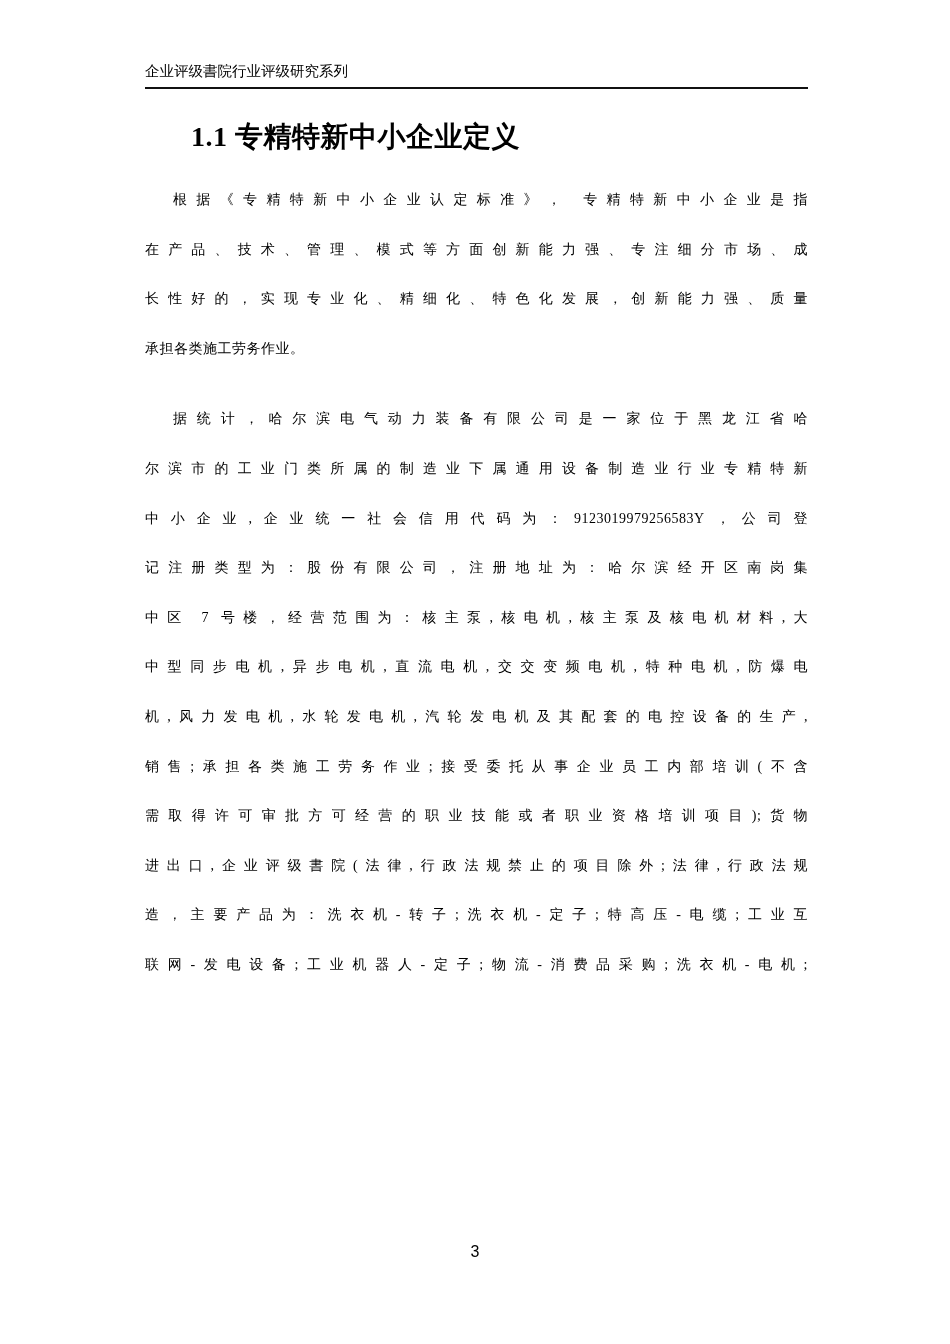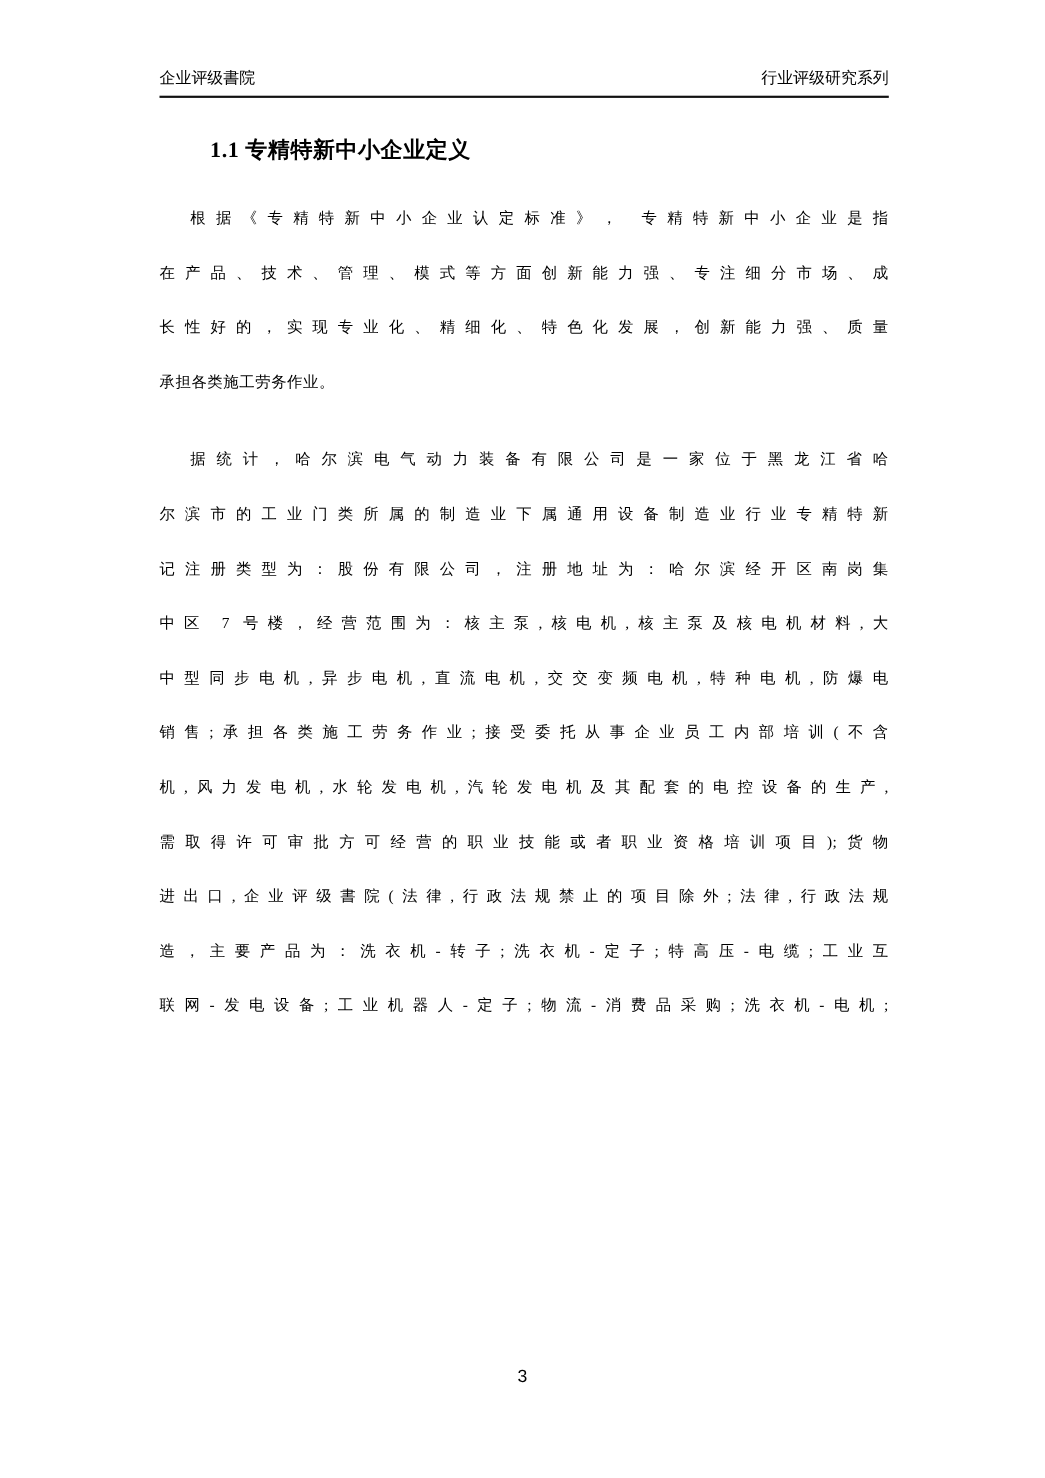--- a/index.html
+++ b/index.html
@@ -16,38 +16,37 @@
     left: 0; top: 0;
     width: 950px; height: 1344px;
   }
   .content {
     padding: 0 142px 0 145px; 
   }
   
   .doc-header {
     margin-top: 62px;
     display: flex;
-    justify-content: space-between;
     align-items: flex-end;
     font-family: "Liberation Sans", "DejaVu Sans", sans-serif;
     font-size: 14.5px;
     line-height: 18px;
     border-bottom: 2.5px solid #111111;
     padding-bottom: 7px;
   }
   
   .h1 {
     margin: 60px 0 0 48px;
     font-size: 27px;
     font-weight: bold;
     line-height: 30px;
     letter-spacing: 1.5px;
   }
   .h2 {
-    font-size: 20px;
+    font-size: 28px;
     font-weight: bold;
     line-height: 28px;
     letter-spacing: 0.5px;
   }
   .h2.s11 { margin: 34px 0 0 46px; }
   .h2.s12 { margin: 26px 0 0 44px; }
   
   .para { margin-top: 24px; }
   .para.p2 { margin-top: 21px; }
   .para .line {
@@ -92,25 +91,26 @@
         <div class="line">根据《专精特新中小企业认定标准》， 专精特新中小企业是指</div>
         <div class="line">在产品、技术、管理、模式等方面创新能力强、专注细分市场、成</div>
         <div class="line">长性好的，实现专业化、精细化、特色化发展，创新能力强、质量</div>
         <div class="line">承担各类施工劳务作业。</div>
       </div>
 
 
     <div class="para p2" data-short-last="false">
         <div class="line">据统计，哈尔滨电气动力装备有限公司是一家位于黑龙江省哈</div>
         <div class="line">尔滨市的工业门类所属的制造业下属通用设备制造业行业专精特新</div>
+        <div class="line">中小企业,企业统一社会信用代码为：9123019979256583Y，公司登</div>
         <div class="line">记注册类型为：股份有限公司，注册地址为：哈尔滨经开区南岗集</div>
         <div class="line">中区 7 号楼，经营范围为：核主泵,核电机,核主泵及核电机材料,大</div>
         <div class="line">中型同步电机,异步电机,直流电机,交交变频电机,特种电机,防爆电</div>
+        <div class="line">机,风力发电机,水轮发电机,汽轮发电机及其配套的电控设备的生产,</div>
         <div class="line">销售;承担各类施工劳务作业;接受委托从事企业员工内部培训(不含</div>
-        <div class="line">机,风力发电机,水轮发电机,汽轮发电机及其配套的电控设备的生产,</div>
         <div class="line">需取得许可审批方可经营的职业技能或者职业资格培训项目);货物</div>
         <div class="line">进出口,企业评级書院(法律,行政法规禁止的项目除外;法律,行政法规</div>
         <div class="line">造，主要产品为：洗衣机-转子;洗衣机-定子;特高压-电缆;工业互</div>
         <div class="line">联网-发电设备;工业机器人-定子;物流-消费品采购;洗衣机-电机;</div>
       </div>
 
   </div>
 
   <div class="doc-footer">3</div>
 </div>

